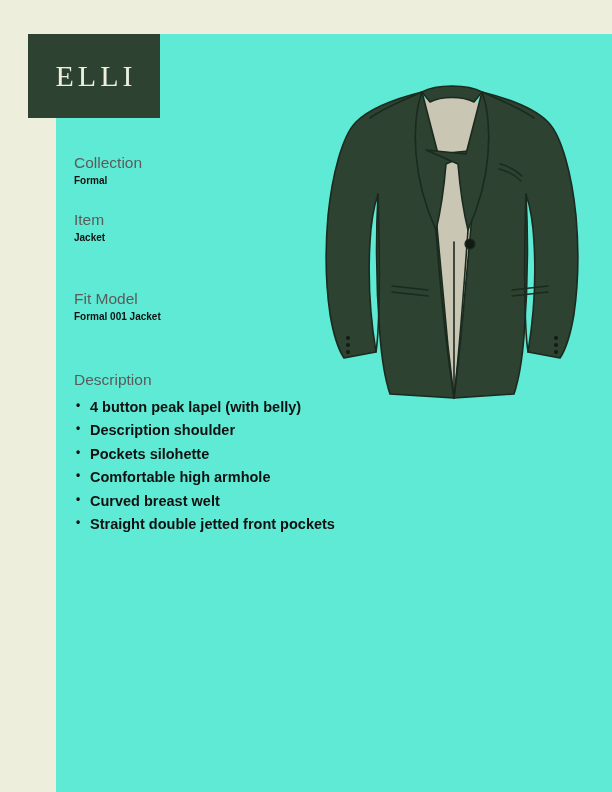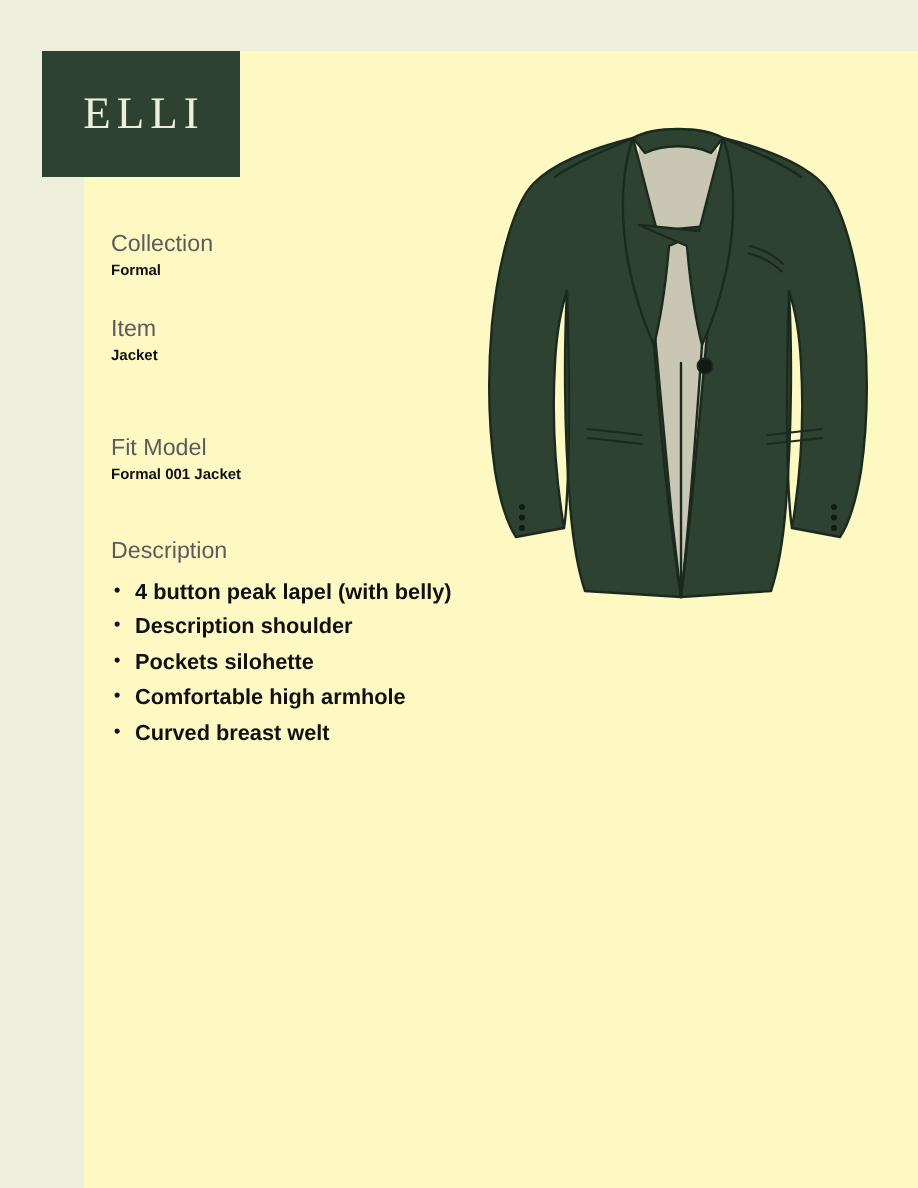--- a/index.html
+++ b/index.html
@@ -10,21 +10,21 @@
     width: 612px;
     height: 792px;
     background: #ffffff;
     font-family: "Liberation Sans", sans-serif;
     overflow: hidden;
     position: relative;
   }
   .page {
     position: absolute;
     inset: 0;
-    background: #fef9c3;
+    background: #5eead4;
   }
   
   .left-band {
     position: absolute;
     left: 0;
     top: 0;
     width: 56px;
     height: 792px;
     background: #eeeedd;
   }
@@ -102,21 +102,21 @@
     white-space: nowrap;
   }
   ul.bullets li::before {
     content: "\2022";
     position: absolute;
     left: 2px;
     top: 0;
     font-size: 12px;
     color: #111111;
   }
-  .block-description { margin-top: 34px; }
+  .block-description { margin-top: 46px; }
   .block-options { margin-top: 40px; }
   
   .illustration {
     position: absolute;
     left: 318px;
     top: 46px;
     width: 268px;
     height: 390px;
   }
   .illustration svg { display: block; }
@@ -153,20 +153,21 @@
     </div>
 
     <div class="block-description">
       <div class="section-title">Description</div>
       <ul class="bullets">
         <li>4 button peak lapel (with belly)</li>
         <li>Description shoulder</li>
         <li>Pockets silohette</li>
         <li>Comfortable high armhole</li>
         <li>Curved breast welt</li>
+        <li>Straight double jetted front pockets</li>
       </ul>
     </div>
 
 
   </div>
 
   <div class="illustration">
     <svg width="268" height="390" viewBox="0 0 268 390" xmlns="http://www.w3.org/2000/svg">
       <g stroke="#1b2a1f" stroke-width="1.6" stroke-linejoin="round" stroke-linecap="round">
 

